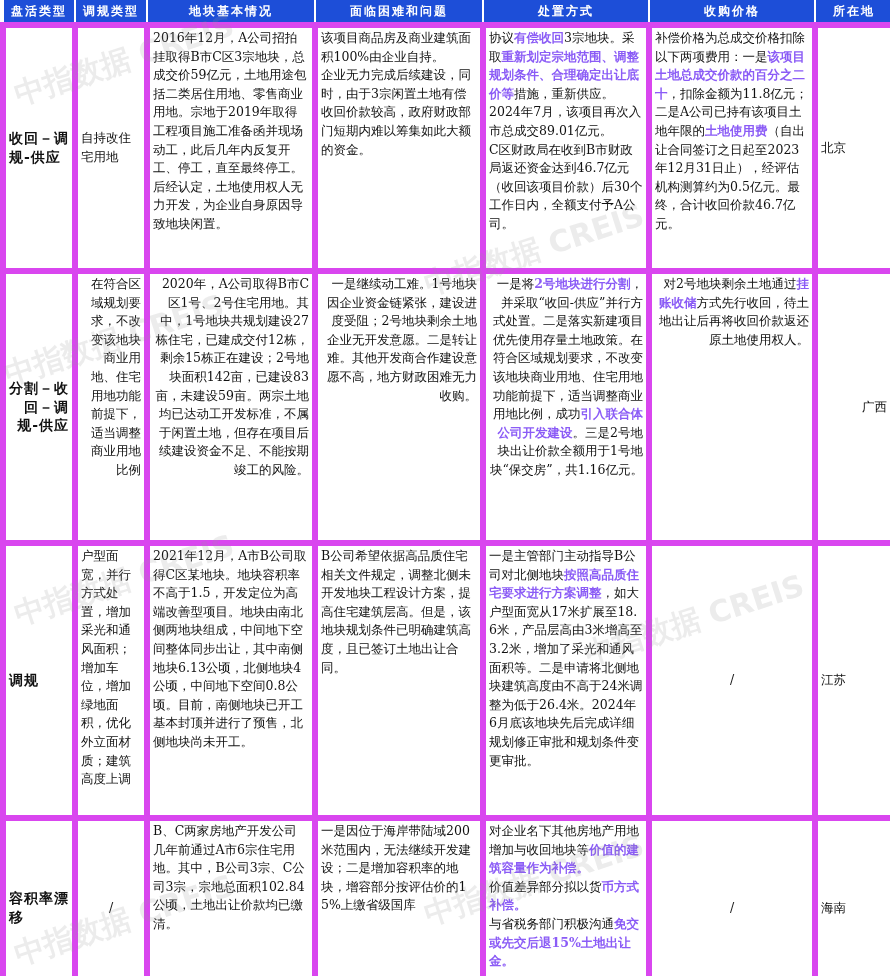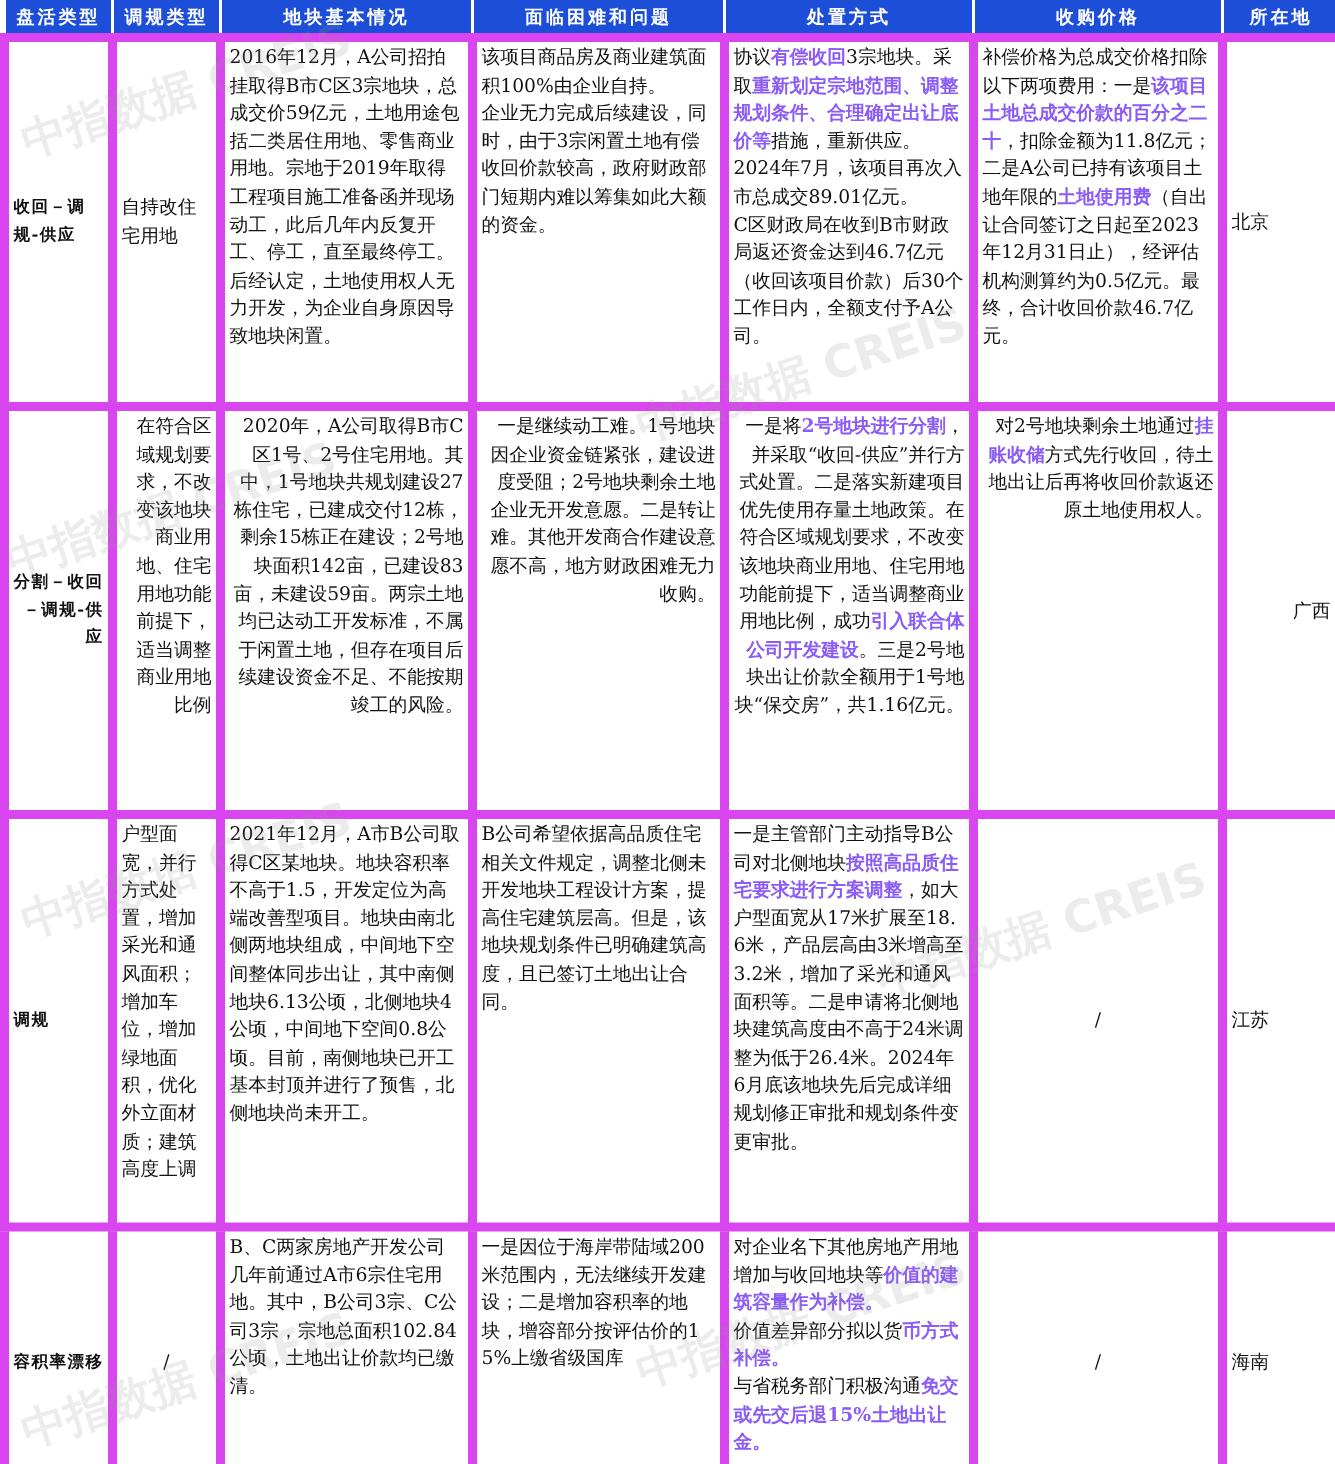--- a/index.html
+++ b/index.html
@@ -6,21 +6,21 @@
   body { width: 890px; height: 976px; overflow: hidden; position: relative;
          font-family: "DejaVu Serif", "Liberation Serif", serif; }
   table { border-collapse: collapse; table-layout: fixed; width: 890px; position: absolute; left: 0; top: 0; }
   col.c1 { width: 72px; } col.c2 { width: 72px; } col.c3 { width: 168px; }
   col.c4 { width: 168px; } col.c5 { width: 166px; } col.c6 { width: 166px; } col.c7 { width: 78px; }
   th { background: #1d4ed8; color: #ffffff; font-weight: bold; font-size: 12px; height: 22px;
        border-left: 2px solid #ffffff; border-right: 2px solid #ffffff; padding: 0; text-align: center;
        letter-spacing: 2px; white-space: nowrap; overflow: hidden; }
   td { border: 6px solid #d946ef; vertical-align: top; padding: 1px 3px; font-size: 12.5px;
        line-height: 18.6px; color: #111; word-break: break-all; }
-  td.type { vertical-align: middle; font-weight: bold; font-size: 11px; letter-spacing: 1px; }
+  td.type { vertical-align: middle; font-weight: bold; font-size: 14px; letter-spacing: 1px; }
   td.center { text-align: center; vertical-align: middle; }
   td.loc { vertical-align: middle; }
   .red { color: #8b5cf6; font-weight: bold; }
   tr.r1 td { height: 238px; } tr.r2 td { height: 264px; text-align: right; }
   tr.r3 td { height: 267px; } tr.r4 td { height: 172px; }
   .wm { position: absolute; color: rgba(150,150,150,0.18); font-size: 30px; font-family: "DejaVu Sans", sans-serif;
         transform: rotate(-18deg); pointer-events: none; white-space: nowrap; font-weight: bold; }
 </style>
 </head>
 <body>

